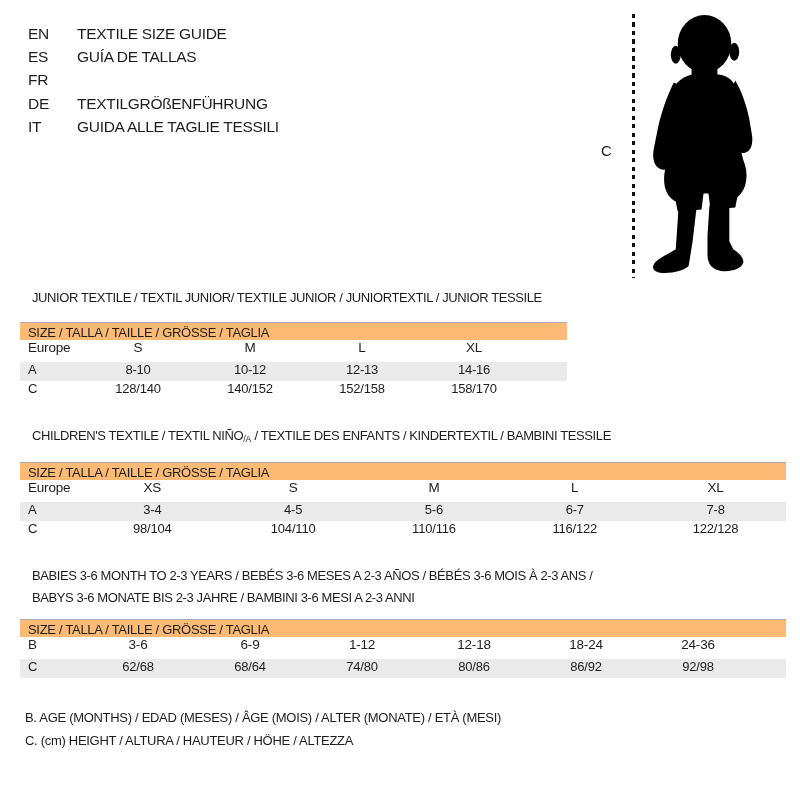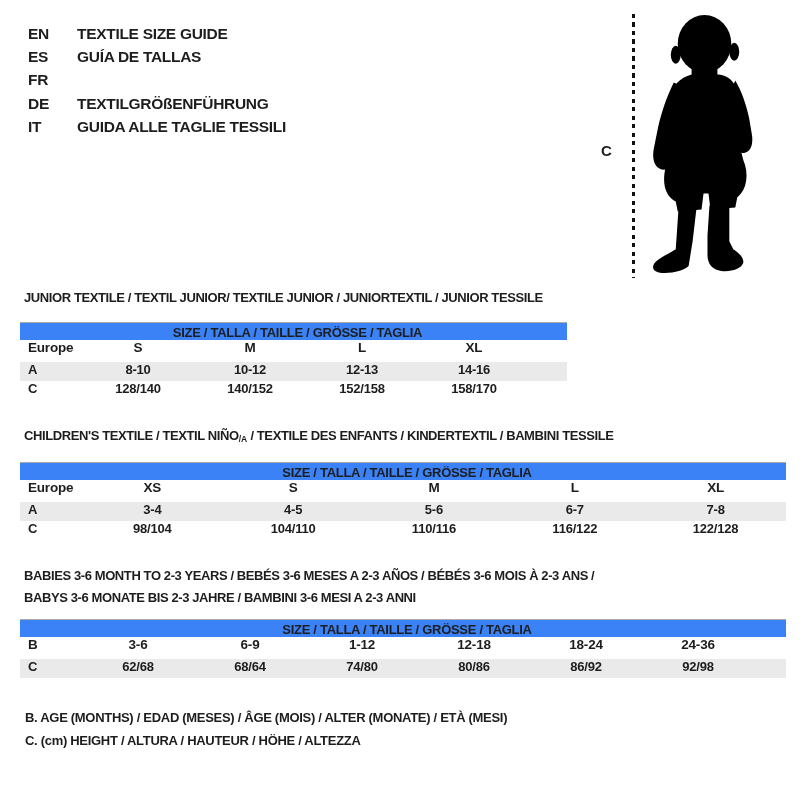--- a/index.html
+++ b/index.html
@@ -1,49 +1,49 @@
 <!DOCTYPE html>
 <html><head>
 <meta charset="utf-8">
 <style>
   html,body { margin:0; padding:0; background:#fff; }
   .page {
     position:relative; width:800px; height:800px; background:#ffffff;
-    font-family:"Liberation Sans", sans-serif; font-weight:bold; color:#1d1d1d;
+    font-family:"Liberation Sans", sans-serif; font-weight:normal; color:#1d1d1d;
     overflow:hidden;
   }
   
   .langs { position:absolute; left:28px; top:22px; }
   .lang-row { display:flex; height:23.4px; align-items:center; font-size:15.5px; letter-spacing:-0.3px; }
   .lang-code { width:49px; }
   .lang-title { white-space:nowrap; }
 
   
   .height-line {
     position:absolute; left:632px; top:14px; width:2.5px; height:264px;
     background:repeating-linear-gradient(to bottom, #101010 0 4px, transparent 4px 8.5px);
   }
   .height-label { position:absolute; left:601px; top:142px; font-size:15px; }
   .toddler { position:absolute; left:644px; top:10px; width:125px; height:268px; }
 
   
-  .sec-title { position:absolute; left:24px; white-space:nowrap; font-size:13px; letter-spacing:-0.4px; }
+  .sec-title { position:absolute; left:32px; white-space:nowrap; font-size:13px; letter-spacing:-0.4px; }
   .title-junior { top:290px; }
   .title-children { top:428px; }
   .title-babies { top:565px; line-height:22px; }
   .sub-a { font-size:8.5px; vertical-align:-2px; letter-spacing:0; }
 
   
   .table { position:absolute; left:20px; }
   .t1 { top:322px; width:547px; }
   .t2 { top:462px; width:766px; }
   .t3 { top:619px; width:766px; }
   .size-bar {
-    height:18px; line-height:19px; background:#3b82f6; border-top:1px solid #ababab;
-    box-sizing:border-box; padding-left:8px; font-size:13px; letter-spacing:-0.3px;text-align:center;
+    height:18px; line-height:19px; background:#fdba74; border-top:1px solid #ababab;
+    box-sizing:border-box; padding-left:8px; font-size:13px; letter-spacing:-0.3px;
   }
   .trow { display:flex; font-size:13px; letter-spacing:-0.2px; }
   .trow.first { height:22px; font-size:13.5px; }
   .trow.data { height:19px; }
   .lbl { width:62px; padding-left:8px; box-sizing:border-box; white-space:nowrap; }
   .col { text-align:center; white-space:nowrap; }
   .t1 .col { width:112px; }
   .t2 .col { width:141px; }
   .t3 .col { width:112px; }
   .shaded { background:#eaeaea; }

